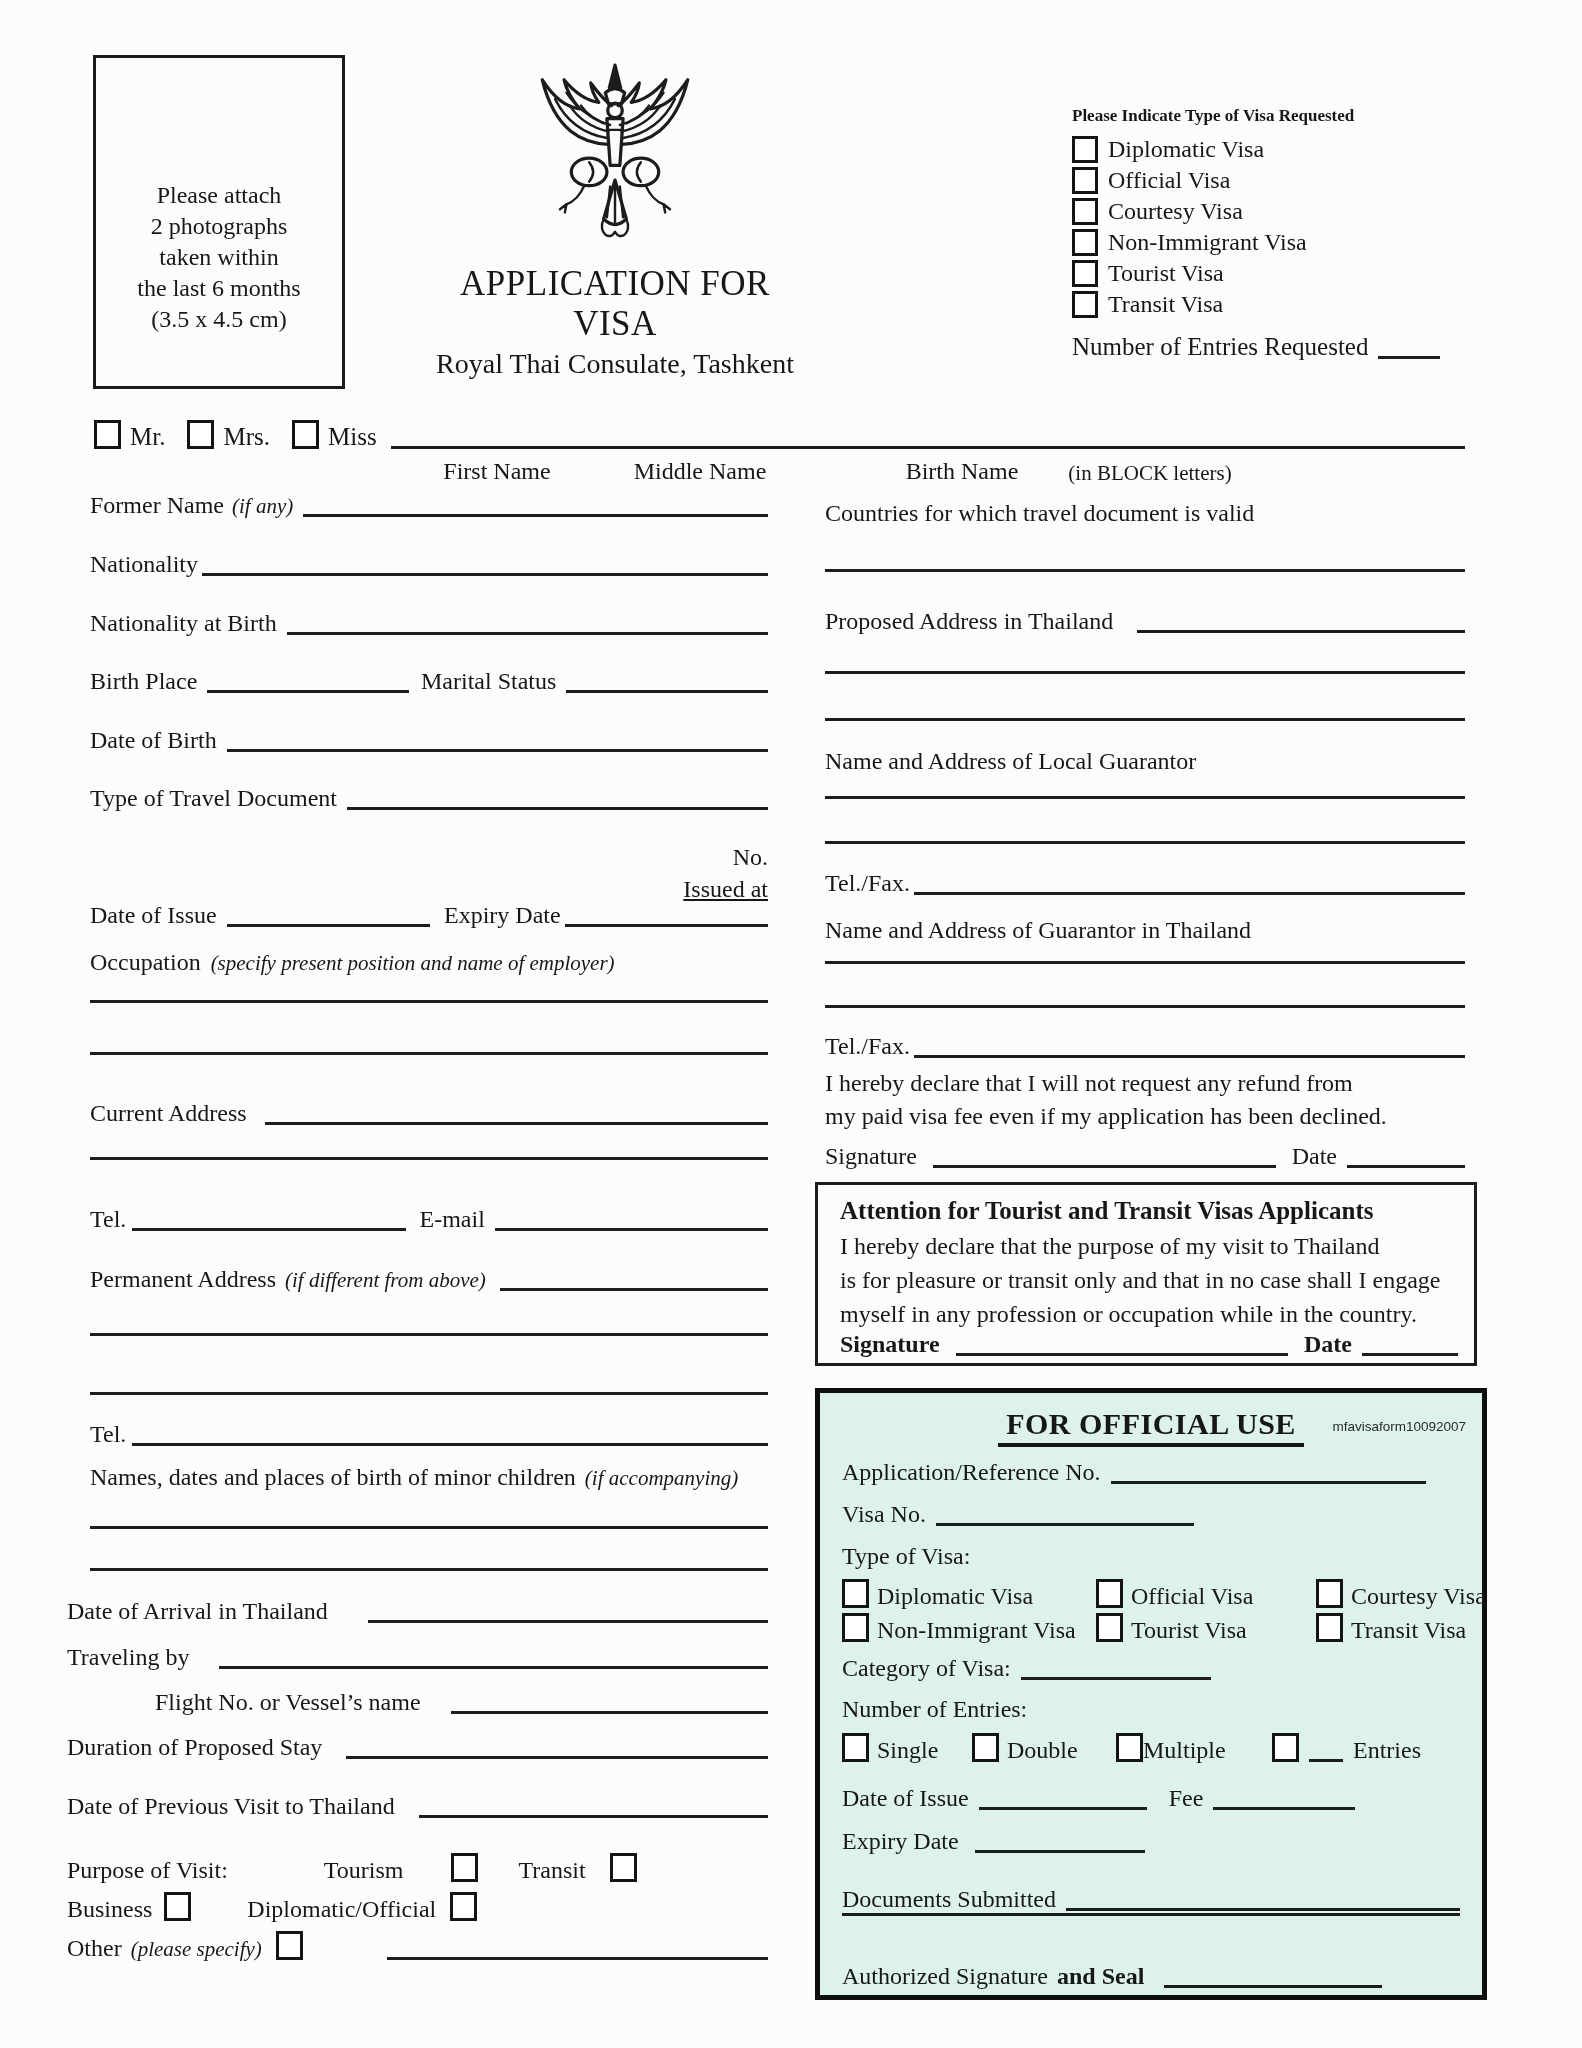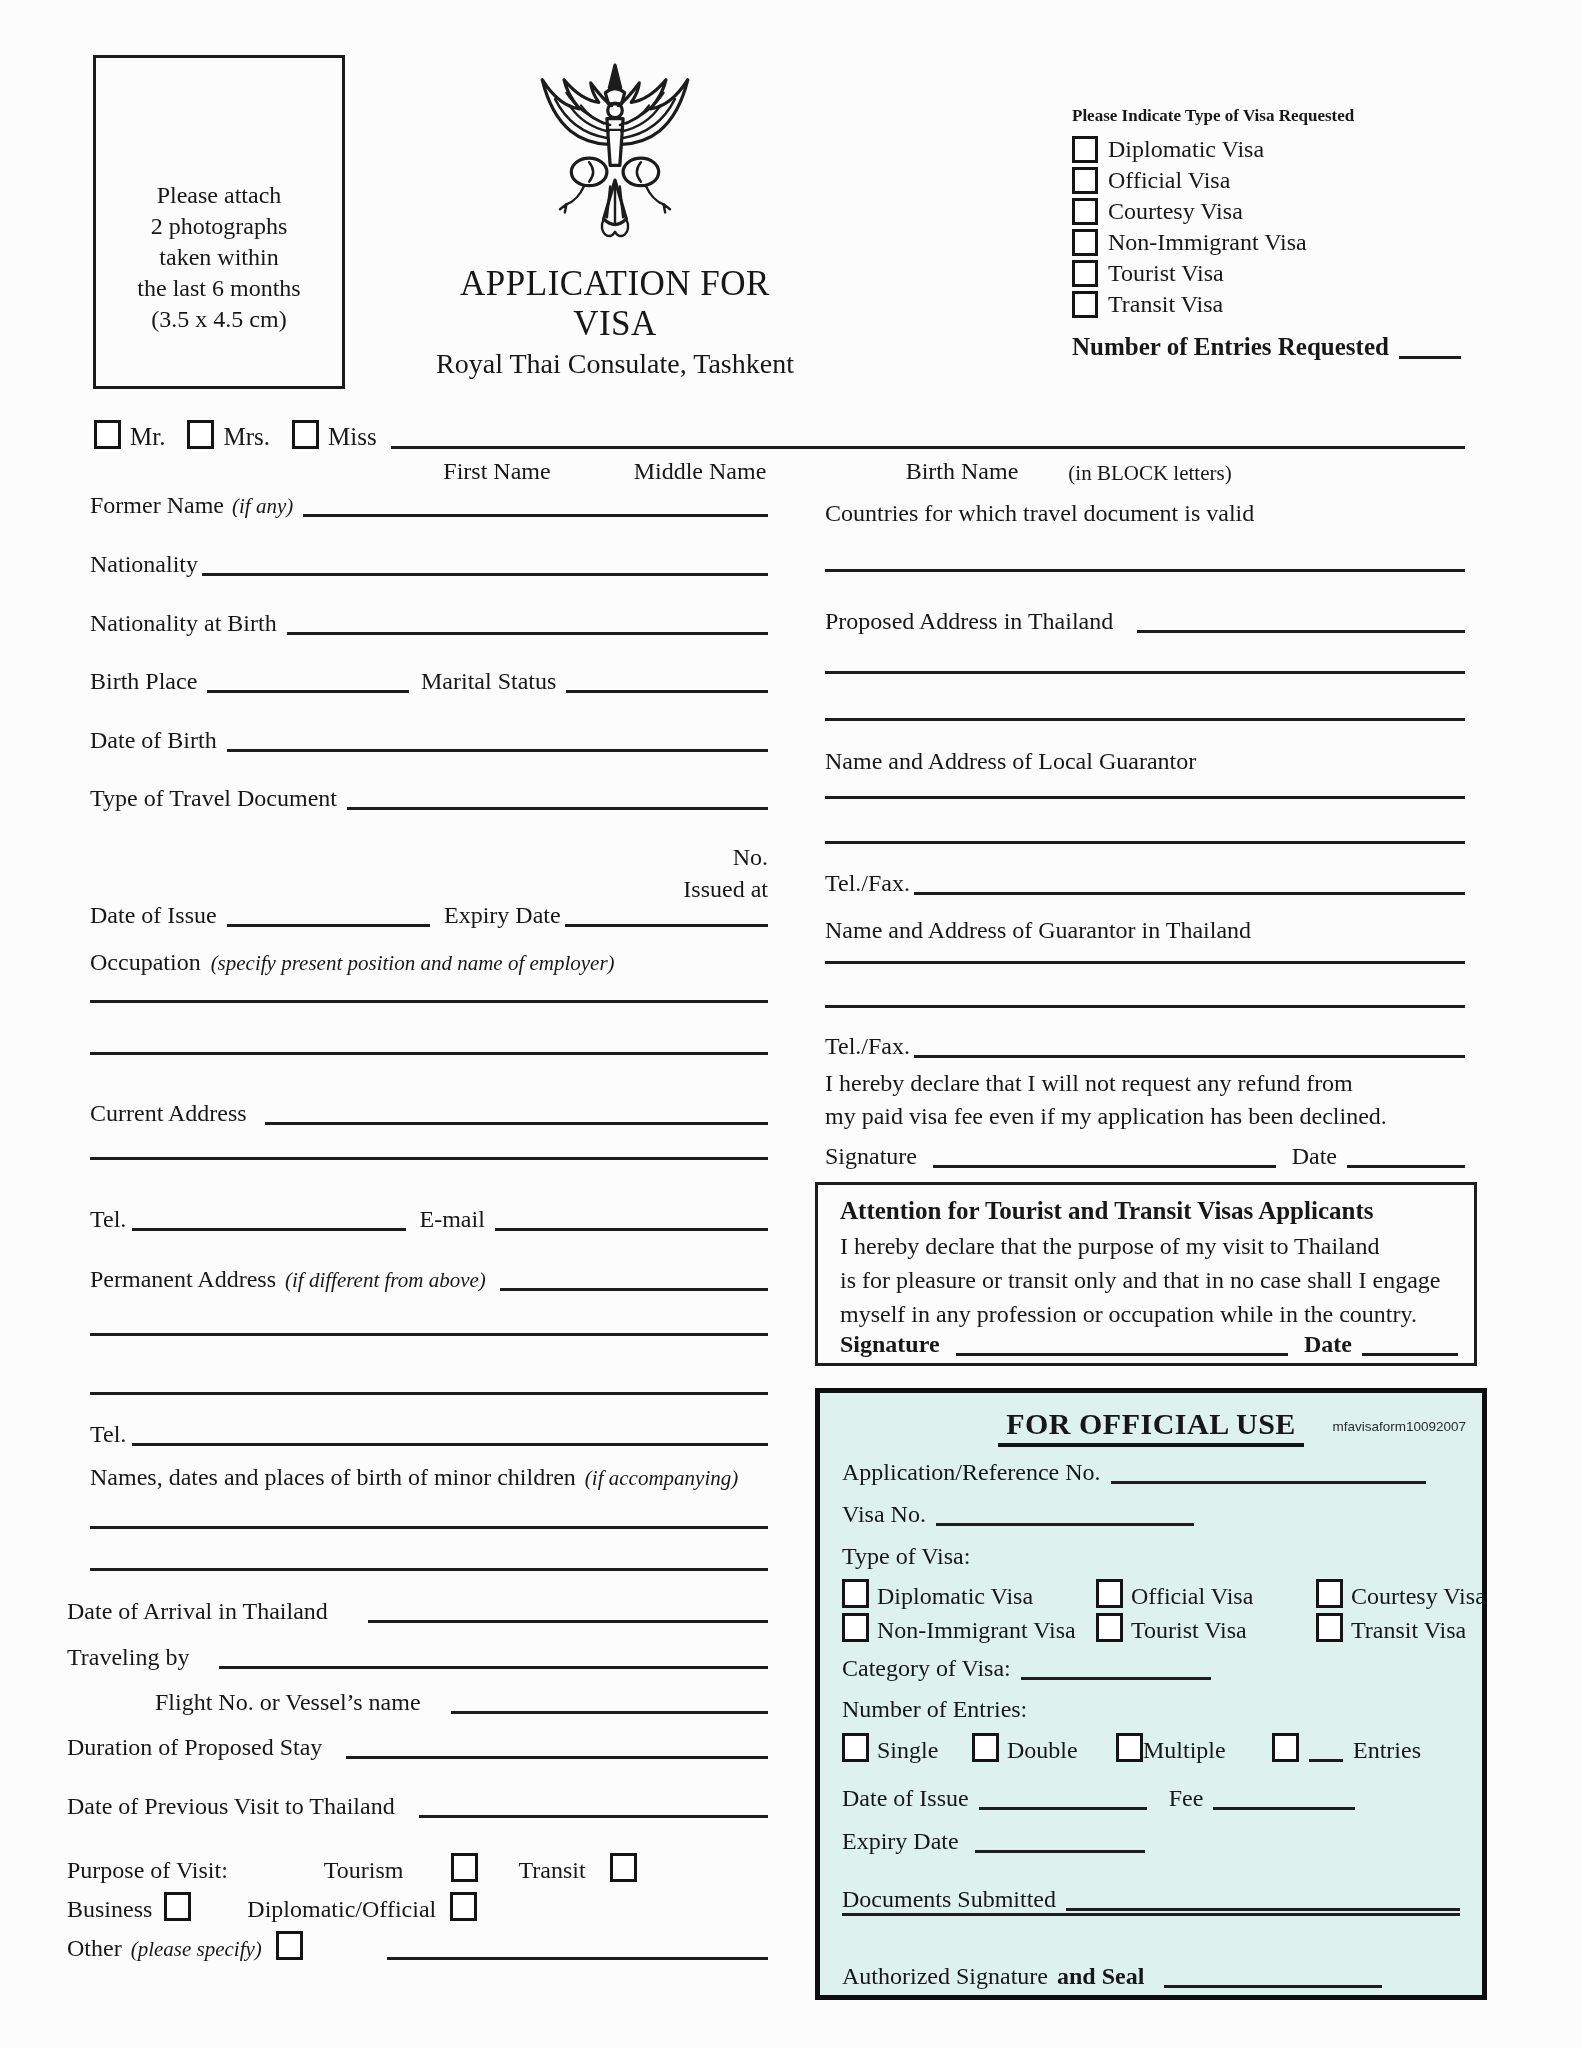--- a/index.html
+++ b/index.html
@@ -16,21 +16,21 @@
   .photo-box{position:absolute;left:93px;top:55px;width:252px;height:334px;border:3px solid #1b1b1b;
              display:flex;flex-direction:column;justify-content:center;align-items:center;
              text-align:center;font-size:24px;line-height:31px;padding-top:70px;box-sizing:border-box;}
   .hdr{position:absolute;left:430px;top:60px;width:370px;text-align:center;}
   .hdr-title{font-size:35px;margin-top:6px;letter-spacing:0.5px;}
   .hdr-sub{font-size:28px;margin-top:4px;}
   .vpanel{position:absolute;left:1072px;top:106px;width:440px;}
   .vpanel-h{font-size:17px;font-weight:bold;white-space:nowrap;}
   .vopt{display:flex;align-items:center;gap:10px;font-size:24px;margin-top:5px;height:26px;}
   .vopt .cb{width:20px;height:21px;margin:0;}
-  .ventries{display:flex;align-items:flex-end;margin-top:16px;font-size:25px;font-weight:bold;}
+  .ventries{display:flex;align-items:flex-end;margin-top:16px;font-size:25px;font-weight:normal;}
   .caption{position:absolute;transform:translateX(-50%);font-size:24px;white-space:nowrap;}
   .att-box{position:absolute;left:815px;top:1182px;width:662px;height:184px;border:3px solid #1d1d1d;box-sizing:border-box;background:#fcfcfc;}
   .att-title{position:absolute;left:22px;top:12px;font-size:25px;font-weight:bold;white-space:nowrap;}
   .att-line{position:absolute;left:22px;font-size:24px;white-space:nowrap;}
   .obox{position:absolute;left:815px;top:1388px;width:672px;height:612px;border:5px solid #0e0e0e;box-sizing:border-box;}
   .otitle-wrap{position:absolute;left:0;right:0;top:14px;text-align:center;}
   .otitle{display:inline-block;font-size:30px;font-weight:bold;border-bottom:4px solid #141414;padding:0 8px 2px 8px;letter-spacing:0.5px;}
   .ocode{position:absolute;right:16px;top:26px;font-size:13.5px;font-family:"Liberation Sans","DejaVu Sans",sans-serif;color:#2b2b2b;}
   .orow{position:absolute;display:flex;align-items:flex-end;font-size:24px;white-space:nowrap;}
   .emblem{display:block;margin:0 auto;}
@@ -162,21 +162,21 @@
     <span class="lbl">Date of Birth</span>
     <span class="fill grow"></span>
   </div>
   <div class="row" style="left:90px;top:785px;width:678px;">
     <span class="lbl">Type of Travel Document</span>
     <span class="fill grow"></span>
   </div>
   <div class="row" style="left:90px;top:844px;width:678px;flex-direction:column;">
     <span class="lbl">No.</span>
     <span class="fill grow"></span>
-    <span class="lbl" style="margin-left:16px;">Issued at</span>
+    <span class="lbl" style="margin-left:16px;text-decoration:underline;">Issued at</span>
     <span class="fill grow"></span>
   </div>
   <div class="row" style="left:90px;top:902px;width:678px;">
     <span class="lbl">Date of Issue</span>
     <span class="fill grow"></span>
     <span class="lbl" style="margin-left:14px;">Expiry Date</span>
     <span class="fill grow" style="margin-left:4px;"></span>
   </div>
   <div class="row" style="left:90px;top:949px;width:678px;">
     <span class="lbl">Occupation</span>

